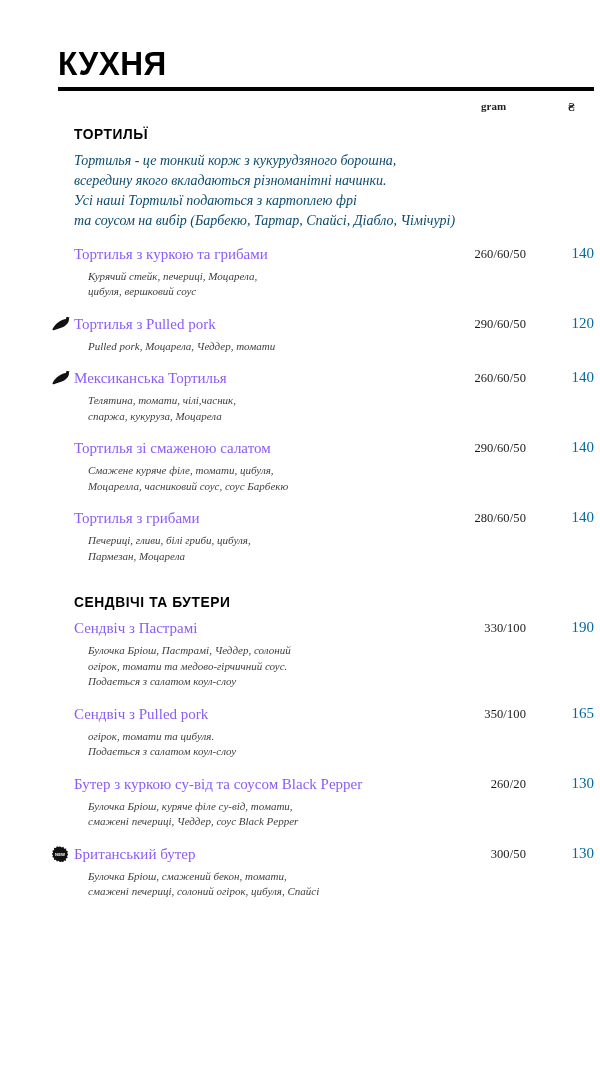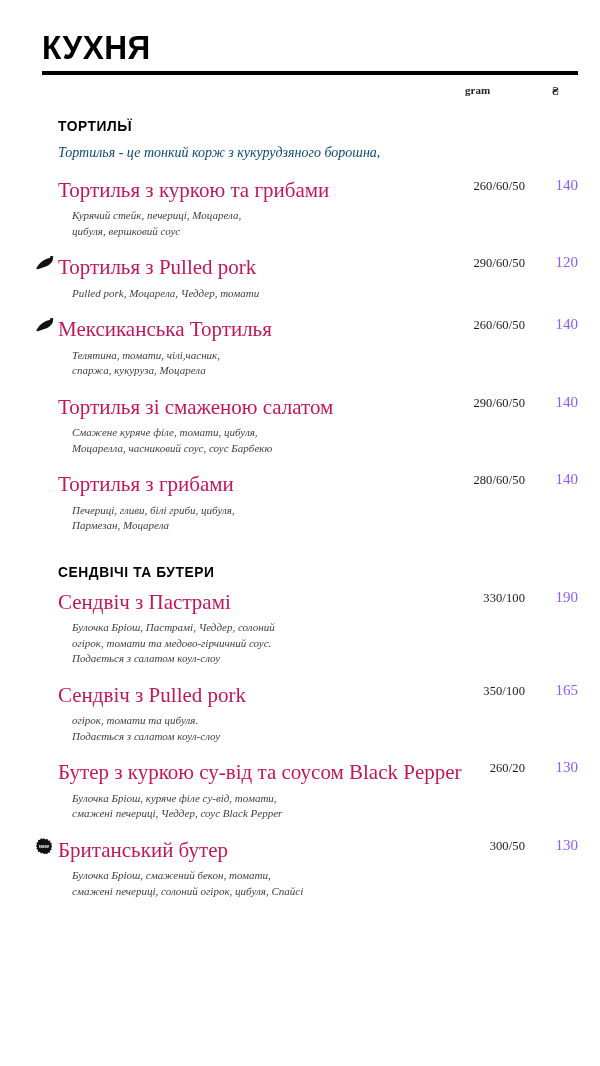--- a/index.html
+++ b/index.html
@@ -14,21 +14,21 @@
     position: relative;
     font-family: "Liberation Serif", "DejaVu Serif", serif;
     color: #111111;
     overflow: hidden;
   }
 
   .page {
     width: 492px;
     height: 1066px;
     box-sizing: border-box;
-    padding: 0;
+    padding: 16px;
     position: relative;
   }
 
   
   .masthead {
     padding: 30px 22px 0 42px;
   }
   .page-title {
     font-family: "Liberation Sans", "DejaVu Sans", sans-serif;
     font-weight: 700;
@@ -45,21 +45,21 @@
     margin-top: 7px;
     height: 4px;
     background: #000000;
     width: 536px;
   }
 
   
   .col-captions {
     position: relative;
     height: 22px;
-    margin: 9px 0 12px 0;
+    margin: 9px 0 4px 0;
     font-weight: bold;
   }
   .cap-gram {
     position: absolute;
     left: 465px;
     top: 0;
     font-size: 11px;
     color: #222222;
     font-family: "Liberation Serif", "DejaVu Serif", serif;
   }
@@ -114,45 +114,45 @@
   .item-marker {
     position: absolute;
     left: -22px;
     top: 1px;
     width: 20px;
     height: 16px;
     display: block;
   }
   .item-marker svg { display: block; }
   .item-name {
-    font-size: 21px;
+    font-size: 15px;
     line-height: 1.25;
-    color: #be185d;
+    color: #8b5cf6;
     flex: 0 1 auto;
     padding-right: 8px;
     white-space: nowrap;
   }
   .item-weight {
     position: absolute;
-    left: 379px;
+    left: 364px;
     top: 2px;
     width: 88px;
     text-align: right;
     font-size: 12.5px;
     color: #1a1a1a;
     letter-spacing: 0.1px;
   }
   .item-price {
     position: absolute;
     left: 478px;
     top: 0px;
     width: 42px;
     text-align: right;
     font-size: 15px;
-    color: #8b5cf6;
+    color: #0369a1;
   }
   .item-desc {
     font-style: italic;
     font-size: 11px;
     line-height: 1.42;
     color: #404040;
     margin: 5px 0 0 14px;
   }
   .item-desc div { white-space: nowrap; }
 </style>
@@ -169,20 +169,23 @@
   <div class="col-captions">
     <span class="cap-gram">gram</span>
     <span class="cap-currency">₴</span>
   </div>
 
   <div id="sections-root">
       <div class="section">
         <div class="section-title">ТОРТИЛЬЇ</div>
         <div class="section-intro">
           <div>Тортилья - це тонкий корж з кукурудзяного борошна,</div>
+          <div>всередину якого вкладаються різноманітні начинки.</div>
+          <div>Усі наші Тортильї подаються з картоплею фрі</div>
+          <div>та соусом на вибір (Барбекю, Тартар, Спайсі, Діабло, Чімічурі)</div>
         </div>
         <div class="item">
           <div class="item-head">
             <span class="item-name">Тортилья з куркою та грибами</span>
             <span class="item-weight">260/60/50</span>
             <span class="item-price">140</span>
           </div>
           <div class="item-desc">
             <div>Курячий стейк, печериці, Моцарела,</div>
             <div>цибуля, вершковий соус</div>

